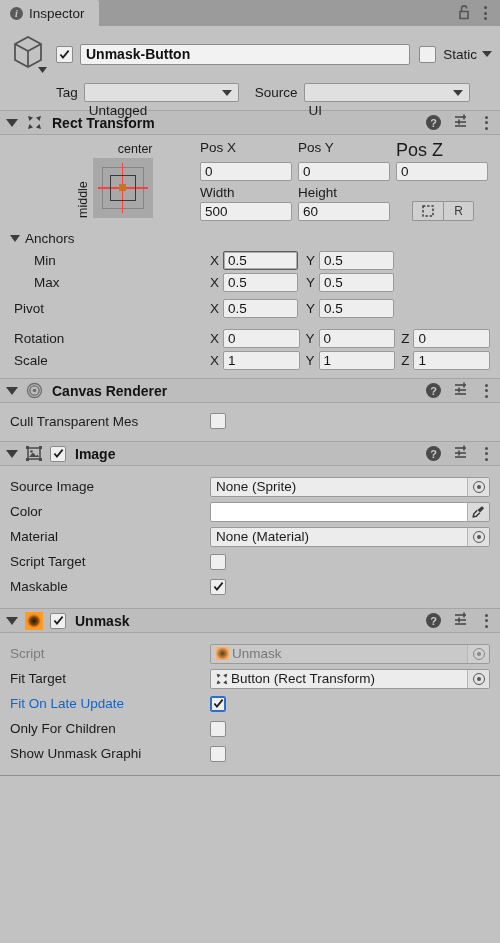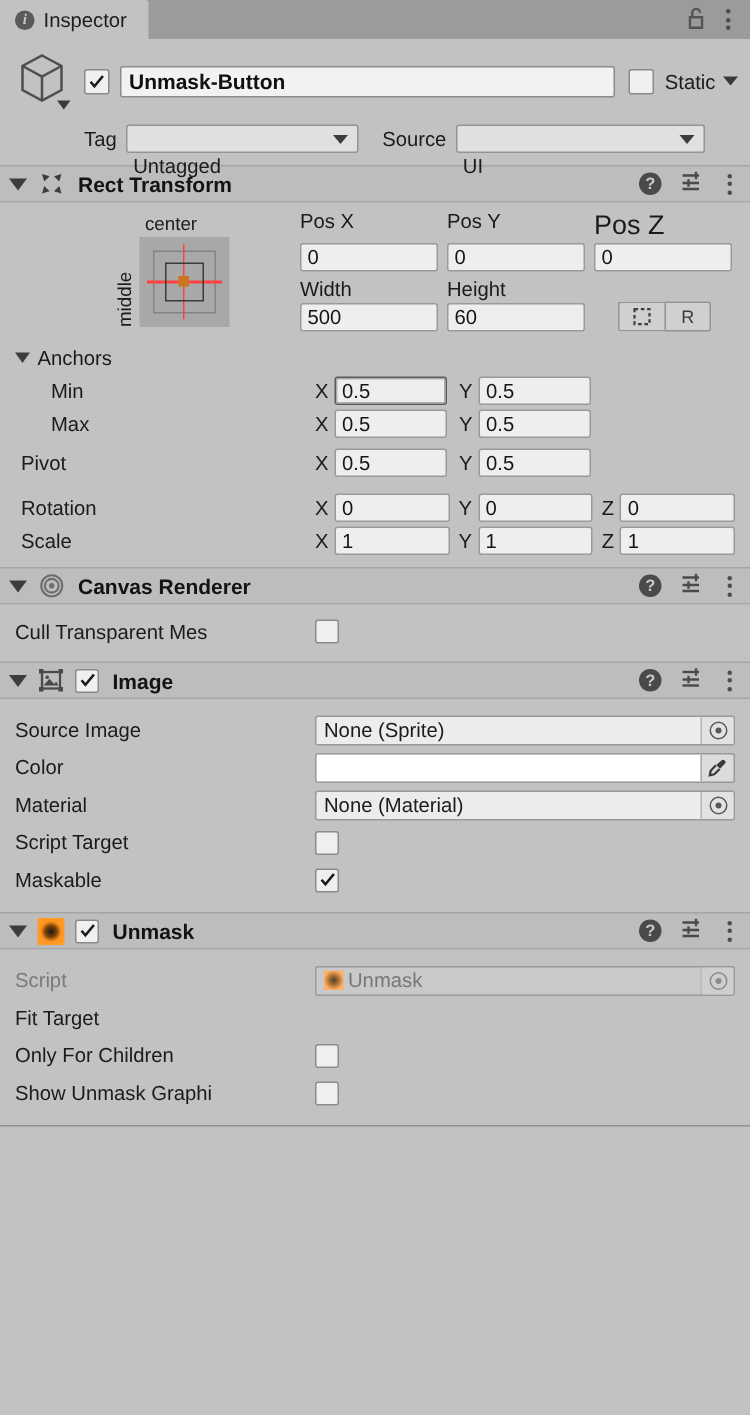--- a/index.html
+++ b/index.html
@@ -281,21 +281,21 @@
   </span>
 </div>
 
 <div class="comp-body">
   <div style="display:flex">
 
     <div style="width:190px; flex:none; display:flex; flex-direction:column; align-items:center; padding-top:2px;">
       <div style="display:flex; align-items:flex-start;">
         <div style="width:18px"></div>
         <div>
-          <div style="text-align:center; font-size:12.5px; margin-bottom:2px;">center</div>
+          <div style="text-align:right; font-size:12.5px; margin-bottom:2px;">center</div>
           <div style="display:flex; align-items:center;">
             <div class="side-lbl" style="margin-right:3px; height:60px; display:flex; align-items:center;">middle</div>
             <div class="anchor-widget">
               <div class="aw-outer"></div>
               <div class="aw-hline"></div>
               <div class="aw-vline"></div>
               <div class="aw-inner"></div>
               <div class="aw-dot"></div>
             </div>
           </div>
@@ -595,20 +595,44 @@
       </span>
       <span class="obj-sel" style="background:#cfcfcf">
           <span class="target-dot" style="border-color:#8a8a8a">
             <i style="background:#8a8a8a"></i>
           </span>
         </span>
     </div>
   </div>
   <div class="row" style="height:25px">
     <span class="row-lbl">Fit Target</span>
+    <div class="objfield">
+      <span style="display:flex; align-items:center; padding-left:4px; flex:1; gap:2px;">
+        <svg width="14" height="14" viewBox="0 0 17 17" style="flex:none">
+          <path d="M2 2 L7 3.5 L3.5 7 Z" fill="#3d3d3d"></path>
+          <path d="M15 2 L10 3.5 L13.5 7 Z" fill="#3d3d3d"></path>
+          <path d="M2 15 L3.5 10 L7 13.5 Z" fill="#3d3d3d"></path>
+          <path d="M15 15 L13.5 10 L10 13.5 Z" fill="#3d3d3d"></path>
+        </svg>
+        <span>Button (Rect Transform)</span>
+      </span>
+      <span class="obj-sel">
+          <span class="target-dot">
+            <i></i>
+          </span>
+        </span>
+    </div>
+  </div>
+  <div class="row" style="height:25px">
+    <span class="row-lbl blue-lbl">Fit On Late Update</span>
+    <div class="cb blue">
+      <svg class="tick" viewBox="0 0 12 12">
+          <path d="M1.5 6 L4.3 9.3 L10.5 1.8" fill="none" stroke="#1b1b1b" stroke-width="1.9"></path>
+        </svg>
+    </div>
   </div>
   <div class="row" style="height:25px">
     <span class="row-lbl">Only For Children</span>
     <div class="cb"></div>
   </div>
   <div class="row" style="height:25px">
     <span class="row-lbl clip" style="width:200px">Show Unmask Graphi</span>
     <div class="cb"></div>
   </div>
 </div>

